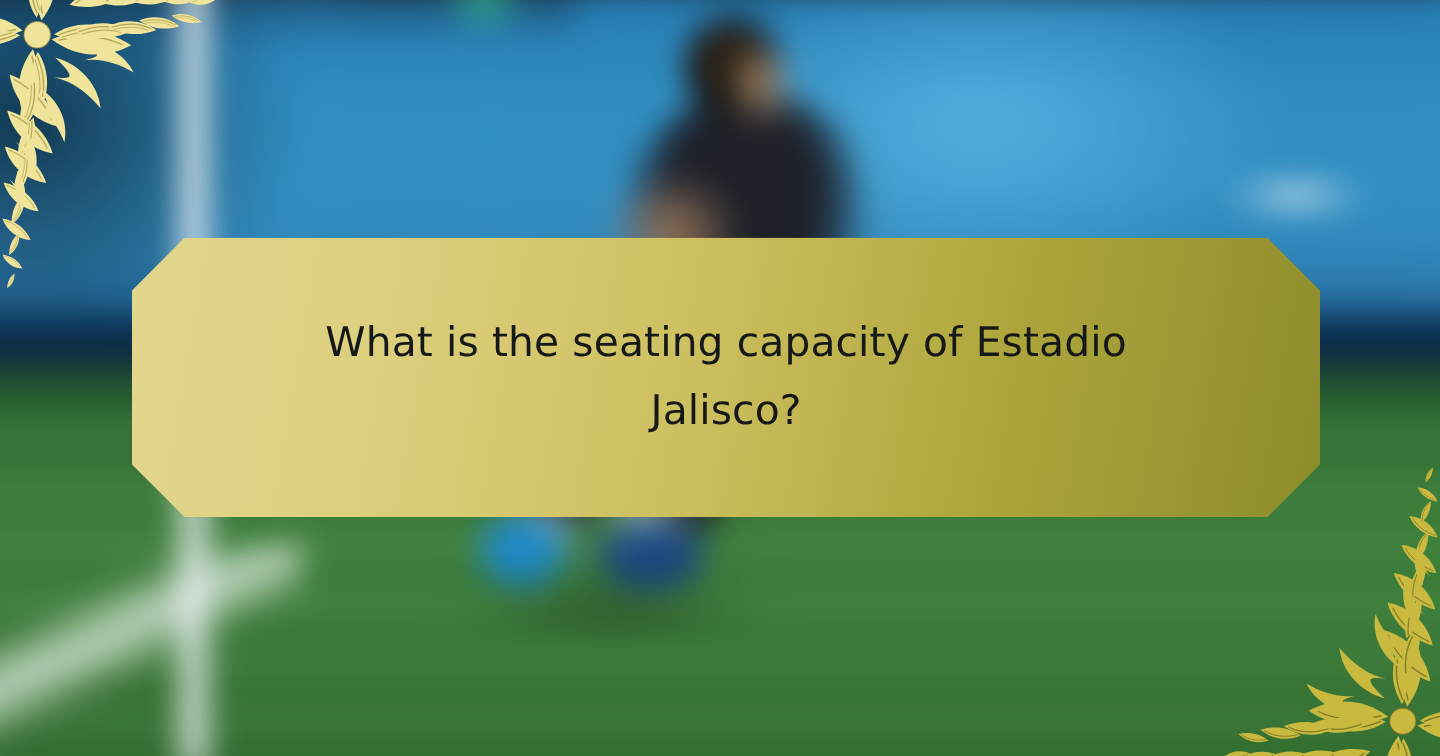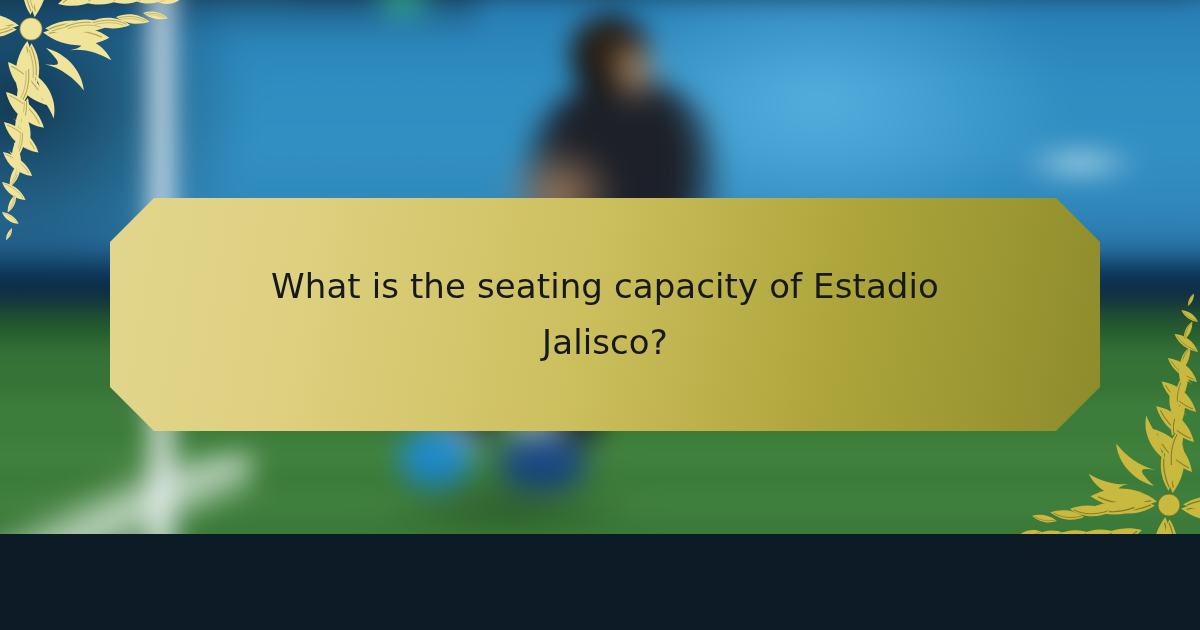--- a/index.html
+++ b/index.html
@@ -4,21 +4,21 @@
 <style>
   * { margin:0; padding:0; box-sizing:border-box; }
   html, body {
     width:1200px; height:630px; overflow:hidden;
     background:#0d1b26;
     font-family:"DejaVu Sans", sans-serif;
   }
 
   #stage {
     position:relative;
-    width:1200px; height:534px;
+    width:1200px; height:630px;
     overflow:hidden;
     padding-left:48px;
   }
 
   
   .photo {
     position:absolute; inset:-40px;
     filter: blur(13px) saturate(1.05);
   }
 

